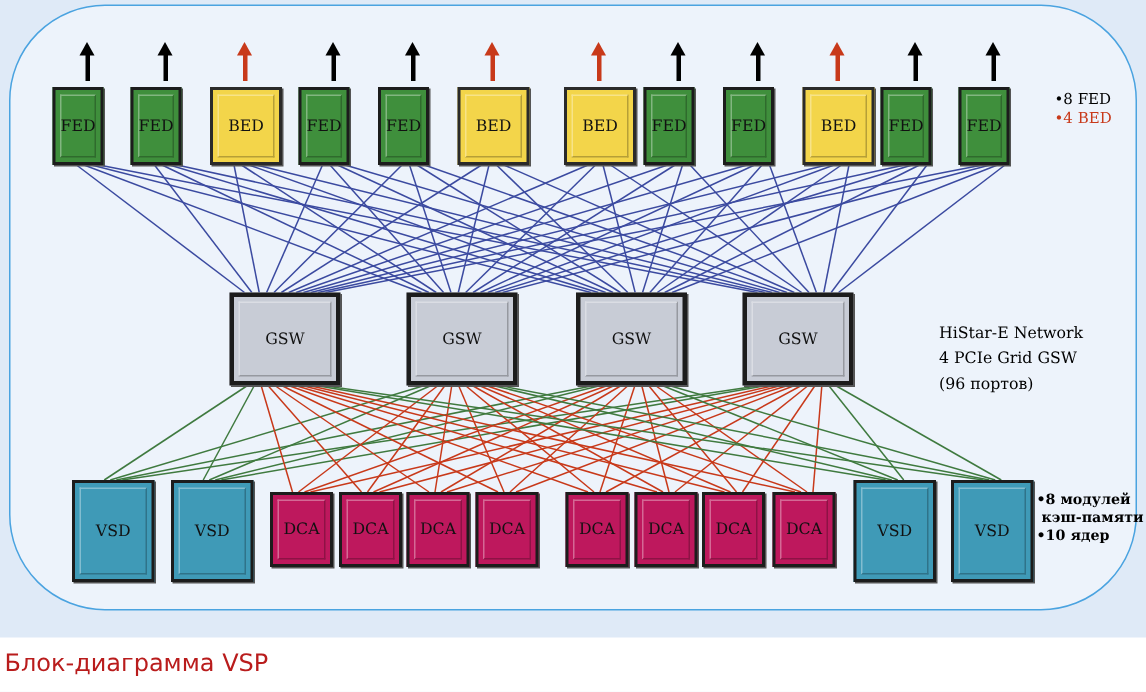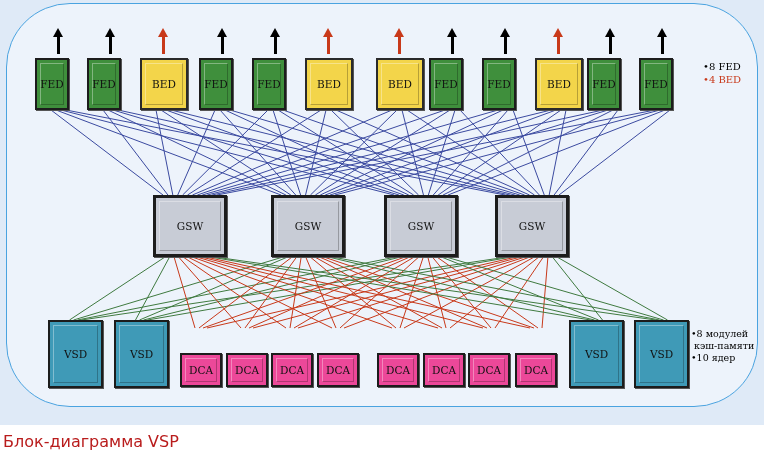--- a/index.html
+++ b/index.html
@@ -12,21 +12,21 @@
   .node{position:absolute;box-sizing:border-box;border:2px solid #1c1c1c;
     display:flex;align-items:center;justify-content:center;
     font-family:"DejaVu Serif",serif;font-size:10.5px;color:#111;
     box-shadow:1px 1px 0 #555;}
   .node::before{content:"";position:absolute;left:3px;top:3px;right:3px;bottom:3px;
     border:1px solid rgba(255,255,255,0.35);border-right-color:rgba(0,0,0,0.25);border-bottom-color:rgba(0,0,0,0.25);}
   .fed{background:#3f8f3c;width:34px;height:52px;}
   .bed{background:#f3d54a;width:48px;height:52px;border-color:#2a2a2a;}
   .gsw{background:#c8ccd6;width:74px;height:62px;border-width:3px;}
   .vsd{background:#3f9ab7;width:55px;height:68px;}
-  .dca{background:#ec4899;width:42px;height:34px;margin-top:25px;}
+  .dca{background:#be185d;width:42px;height:50px;}
   .node span{position:relative;z-index:1;}
   .arrow{position:absolute;width:3px;}
   .arrow .shaft{position:absolute;left:0;top:8px;width:3px;height:18px;}
   .arrow .head{position:absolute;left:-4px;top:0;width:0;height:0;border-left:5.5px solid transparent;border-right:5.5px solid transparent;border-bottom:9px solid;}
   .legend{position:absolute;font-family:"DejaVu Serif",serif;font-size:10px;line-height:13px;}
   .caption{position:absolute;left:3px;top:432px;font-family:"DejaVu Sans",sans-serif;font-size:16px;color:#b91c1c;}
 </style>
 </head>
 <body>
 
@@ -263,21 +263,26 @@
       <div class="node vsd" style="left: 634px; top: 320px;">
         <span>VSD</span>
       </div>
     </div>
 
   <div class="legend" style="left:703px;top:60px;">
     <div>•8 FED</div>
     <div style="color:#c8391a">•4 BED</div>
   </div>
 
-
-  <div class="legend" style="left:691px;top:328px;font-size:9.5px;line-height:12px;">
+  <div class="legend" style="left:626px;top:214px;font-size:10.5px;line-height:17px;">
+    <div>HiStar-E Network</div>
+    <div>4 PCIe Grid GSW</div>
+    <div>(96 портов)</div>
+  </div>
+
+  <div class="legend" style="left:691px;top:328px;font-size:9.5px;line-height:12px;font-weight:bold;">
     <div>•8 модулей</div>
     <div style="white-space:pre"> кэш-памяти</div>
     <div>•10 ядер</div>
   </div>
 </div>
 
 <div class="caption">Блок-диаграмма VSP</div>
 
 </body></html>

